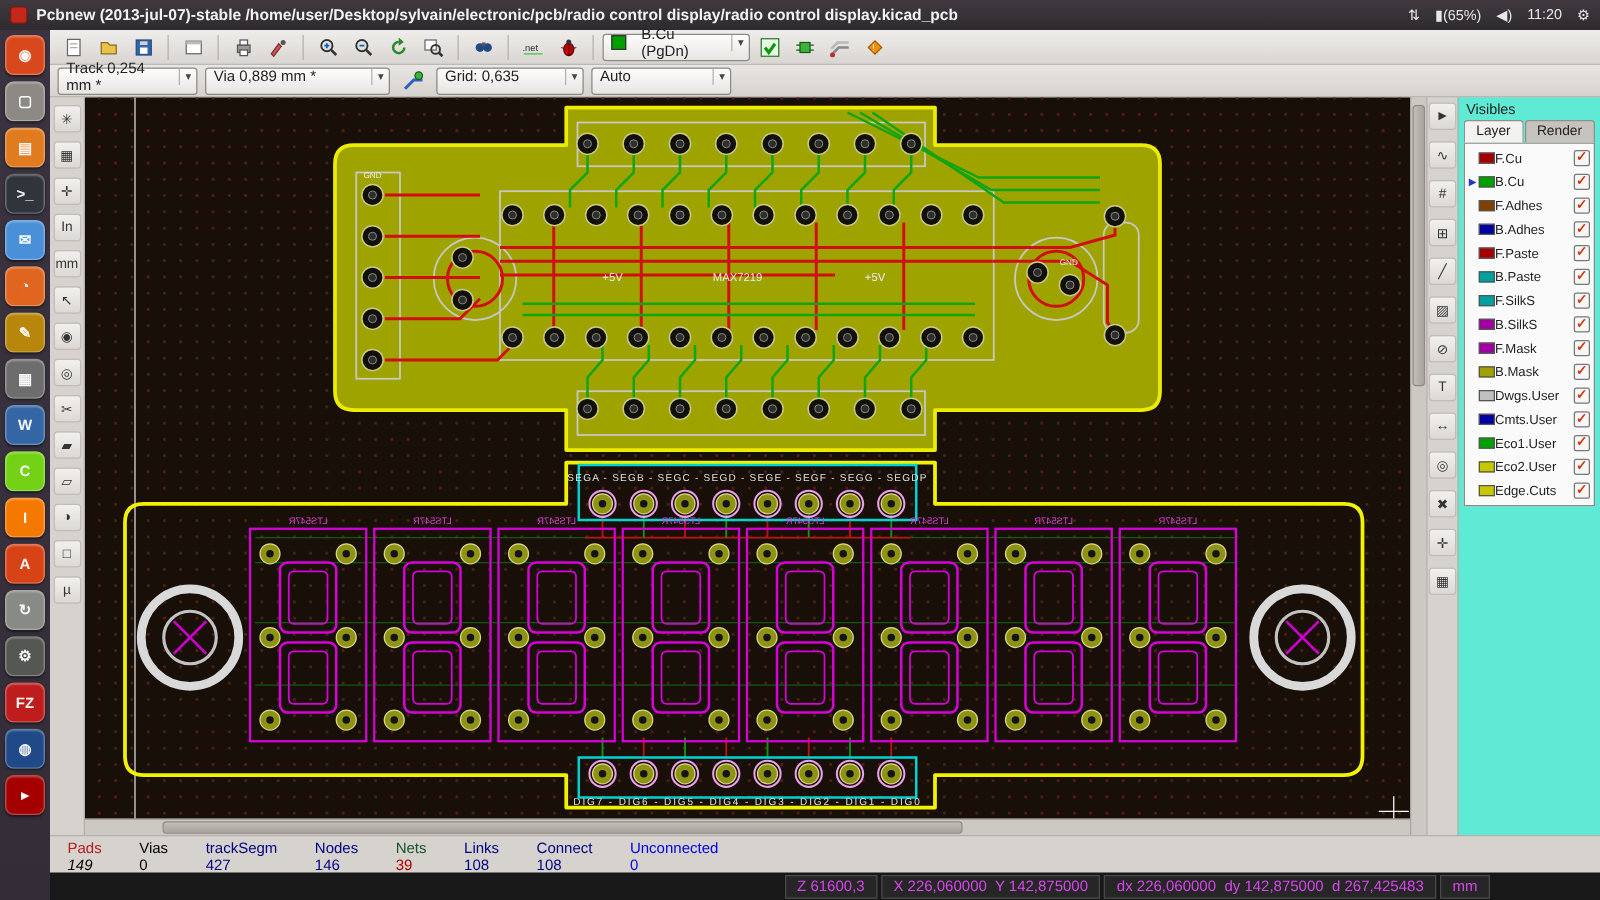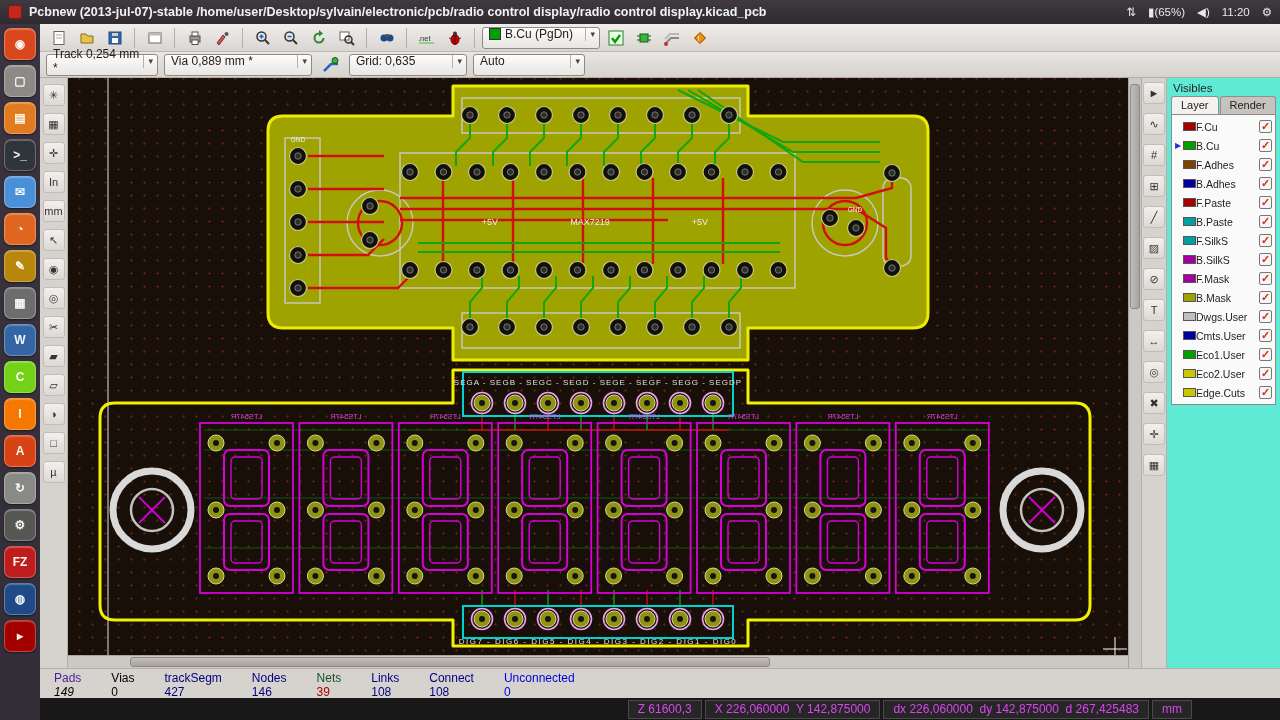--- a/index.html
+++ b/index.html
@@ -30,21 +30,21 @@
     background:linear-gradient(#efedeb,#d9d5d1); border-bottom:1px solid #bdb8b3;
     display:flex; align-items:center; padding:0 6px; gap:3px; }
   #row2 { position:absolute; left:40px; top:52px; width:1240px; height:26px;
     background:linear-gradient(#e9e6e3,#d6d2cd); border-bottom:1px solid #b3aea9;
     display:flex; align-items:center; padding:0 6px; gap:6px; }
   .tool { width:25px; height:24px; border:1px solid transparent; border-radius:3px;
     display:flex; align-items:center; justify-content:center; background:transparent; }
   .tsep { width:1px; height:20px; background:#b5b0ab; margin:0 4px; }
   .combo { height:22px; background:linear-gradient(#fdfdfc,#e8e5e2); border:1px solid #8f8a85;
     border-radius:3px; display:flex; align-items:center; font-size:12px; color:#222;
-    padding:0 4px 7px 6px; gap:4px; }
+    padding:0 4px 7px 6px; gap:12px; }
   .combo .arrow { font-size:9px; color:#444; border-left:1px solid #b5b0ab; padding-left:4px;
     align-self:stretch; display:flex; align-items:center; }
   .combo .sw { width:12px; height:12px; border:1px solid #333; }
 
   
   #lefttools { position:absolute; left:40px; top:78px; width:28px; height:590px;
     background:#d6d2cd; border-right:1px solid #b3aea9; display:flex; flex-direction:column;
     align-items:center; padding-top:6px; gap:7px; }
   .stool { width:22px; height:22px; border:1px solid #c1bcb7; border-radius:3px;
     background:linear-gradient(#f2f0ee,#dcd8d4); color:#333; font-size:11px;
@@ -861,21 +861,21 @@
           <span class="act"></span>
           <span class="sw" style="background: rgb(200, 200, 0);"></span>
           <span class="nm">Edge.Cuts</span>
           <span class="cb">✓</span>
         </div>
       </div>
   </div>
 
   <div id="statusbar">
       <div class="scol">
-        <div class="lab" style="color: #4c1d95;">Pads</div>
+        <div class="lab" style="color: #b91c1c;">Pads</div>
         <div class="val" style="color: rgb(0, 0, 0); font-style: italic;">149</div>
       </div>
       <div class="scol">
         <div class="lab" style="color: rgb(0, 0, 0);">Vias</div>
         <div class="val" style="color: rgb(0, 0, 0);">0</div>
       </div>
       <div class="scol">
         <div class="lab" style="color: rgb(0, 0, 128);">trackSegm</div>
         <div class="val" style="color: rgb(0, 0, 128);">427</div>
       </div>

